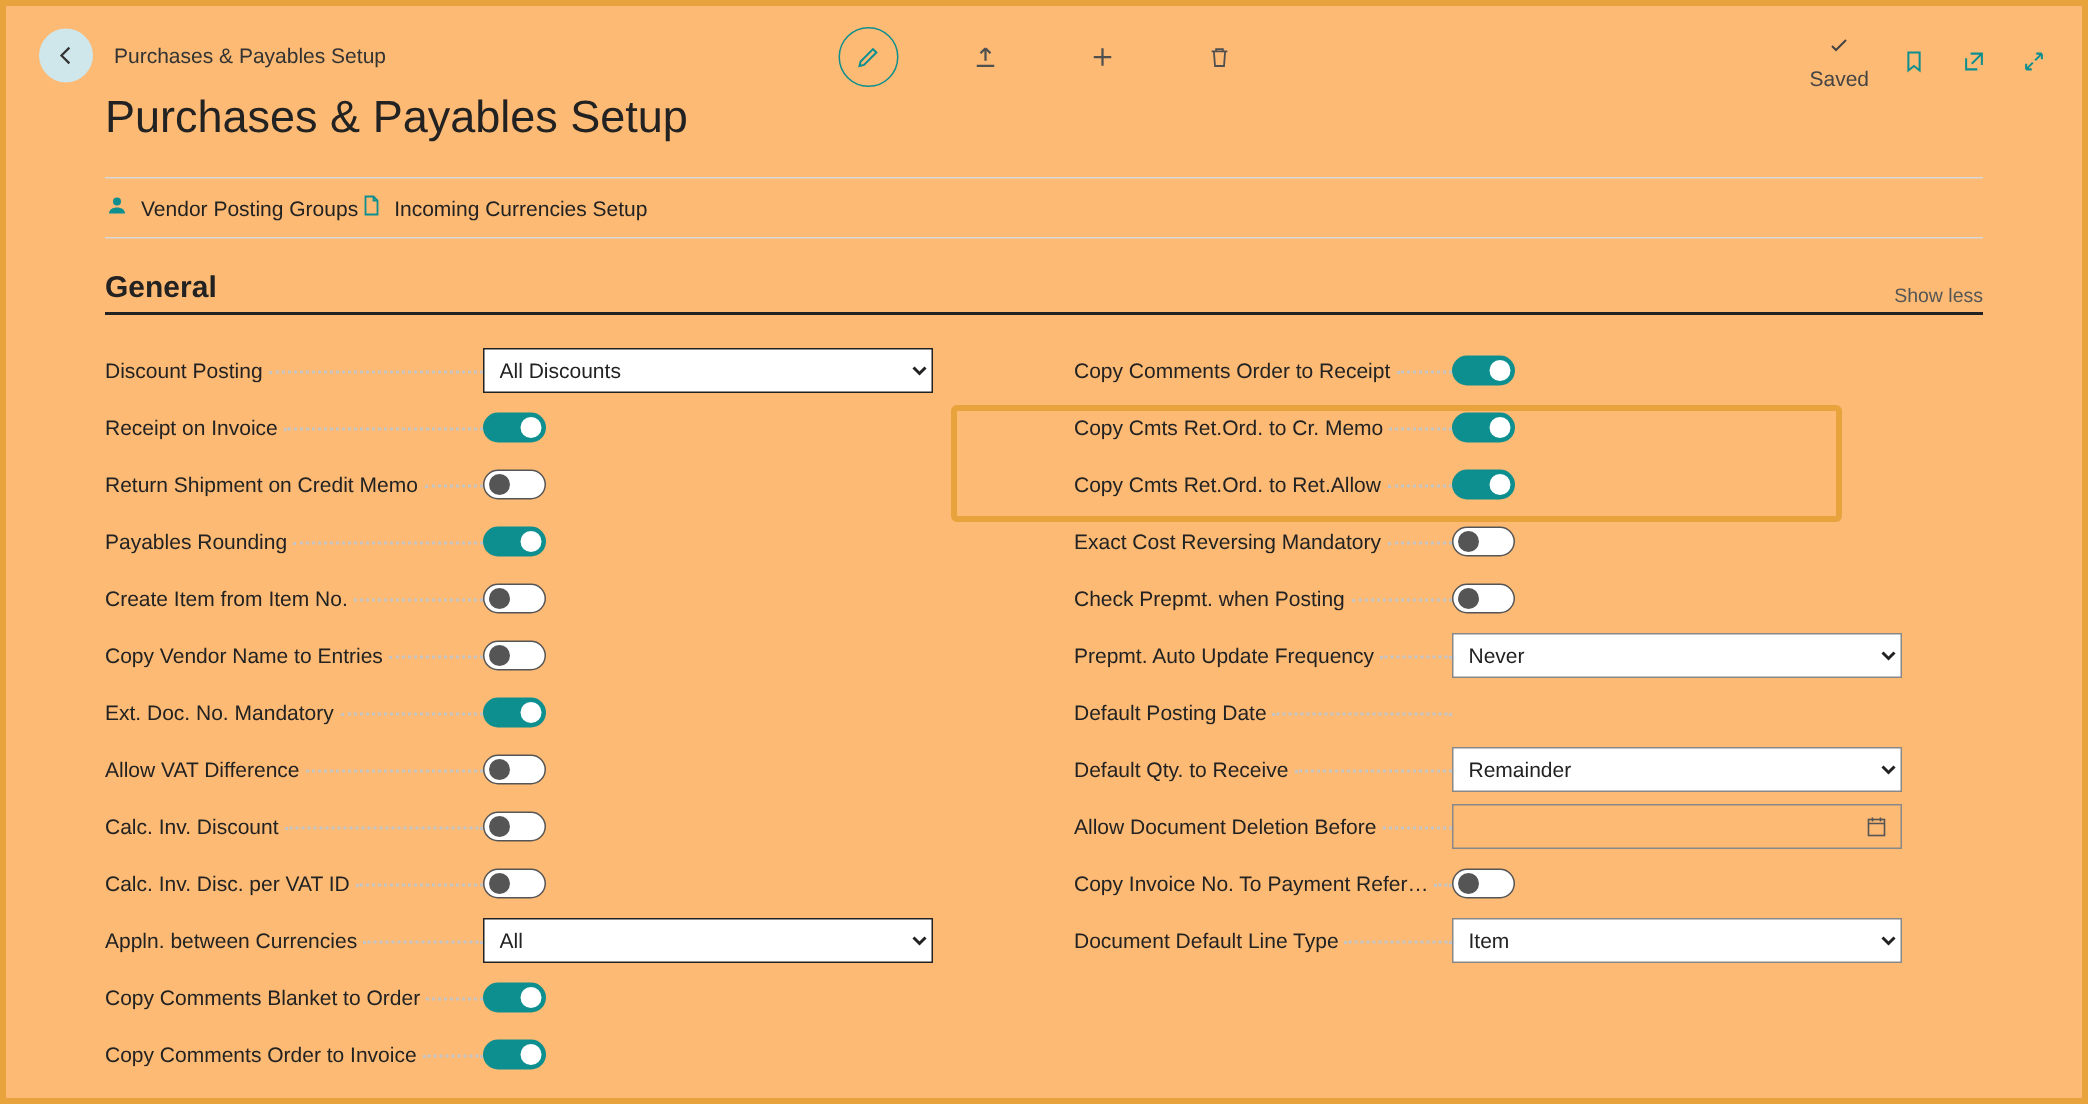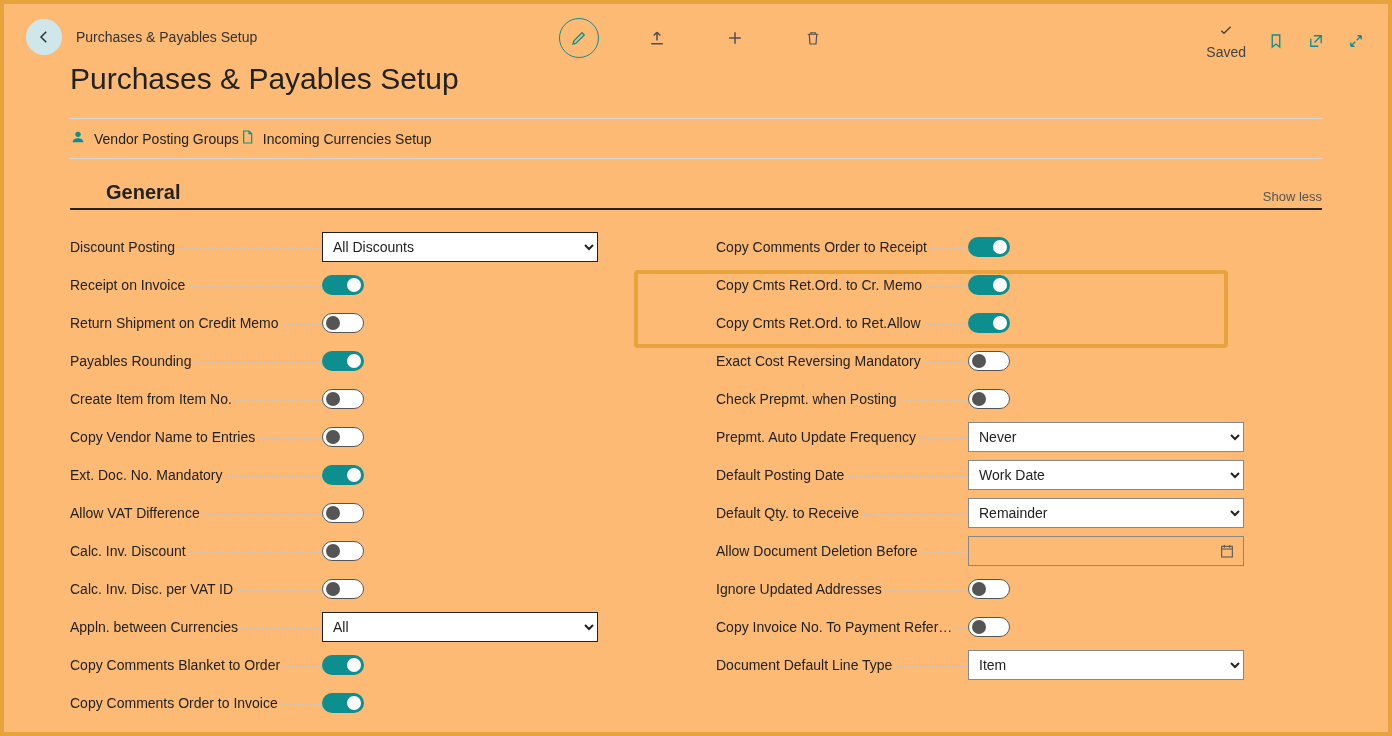--- a/index.html
+++ b/index.html
@@ -16,26 +16,26 @@
   .saved { display:flex; align-items:center; gap:6px; font-size:14px; color:#444;flex-direction:column; }
   .teal-icon { color:#0d8f8f; cursor:pointer; width:20px; height:20px; display:inline-flex; align-items:center; justify-content:center; }
   .content { padding: 0 66px 20px 66px; height: calc(736px - 58px - 8px); overflow-y: auto; position:relative;}
   .content::-webkit-scrollbar { width:12px; }
   .content::-webkit-scrollbar-thumb { background:#c8c8c8; border-radius:6px; }
   .page-title { font-size: 30px; font-weight: 400; color:#222; margin-bottom: 22px; }
   .actionbar { display:flex; align-items:center; border-top:1px solid #d8d8d8; border-bottom:1px solid #d8d8d8; padding:10px 0; }
   .action-link { display:flex; align-items:center; gap:8px; font-size:14px; color:#222; cursor:pointer; }
   .action-link .ai { color:#0d8f8f; }
   .section-head { display:flex; justify-content:space-between; align-items:flex-end; margin-top:22px; border-bottom:2px solid #222; padding-bottom:4px;}
-  .section-head h2 { font-size:20px; font-weight:600; color:#222;margin-left:36px;}
+  .section-head h2 { font-size:20px; font-weight:600; color:#222;}
   .showless { font-size:13px; color:#555; cursor:pointer; }
   .grid { display:flex; gap:40px; margin-top:18px;}
   .col { flex:1; display:flex; flex-direction:column; gap:0; }
   .row { display:flex; align-items:center; height:38px; }
-  .ctrl { width:276px; display:flex; align-items:flex-end; }
+  .ctrl { width:300px; display:flex; align-items:flex-end; }
   select.sel { width:100%; height:30px; border:1px solid #222; font-size:14px; padding:2px 6px; background:#fff; color:#222; }
   select.sel.light { border:1px solid #888; }
   .date-input { width:100%; height:30px; border:1px solid #888; display:flex; align-items:center; justify-content:flex-end; padding:0 8px; }
   
   .toggle { width:42px; height:20px; border-radius:10px; position:relative; cursor:pointer; }
   .toggle .knob { width:14px; height:14px; border-radius:50%; background:#fff; position:absolute; top:3px; }
   .toggle.on { background:#0d8f8f; }
   .toggle.on .knob { right:3px; }
   .toggle.off { background:#fff; border:1px solid #555; }
   .toggle.off .knob { background:#555; left:3px; top:2px; width:14px; height:14px;}
@@ -340,23 +340,20 @@
             </div>
             <div class="ctrl">
               <select class="sel light"><option>Never</option></select>
             </div>
           </div>
           <div class="row">
             <div class="label-wrap">
               <span class="label-text">Default Posting Date</span>
               <span class="label-fill"></span>
             </div>
-            <div class="ctrl">
-              <select class="sel light"><option>Work Date</option></select>
-            </div>
           </div>
           <div class="row">
             <div class="label-wrap">
               <span class="label-text">Default Qty. to Receive</span>
               <span class="label-fill"></span>
             </div>
             <div class="ctrl">
               <select class="sel light"><option>Remainder</option></select>
             </div>
           </div>
@@ -369,31 +366,20 @@
               <div class="date-input">
                 <svg width="16" height="16" viewBox="0 0 24 24" fill="none" stroke="#555" stroke-width="1.6">
                   <rect x="4" y="5" width="16" height="16"></rect>
                   <path d="M4 9h16M8 3v4M16 3v4"></path>
                 </svg>
               </div>
             </div>
           </div>
           <div class="row">
             <div class="label-wrap">
-              <span class="label-text">Ignore Updated Addresses</span>
-              <span class="label-fill"></span>
-            </div>
-            <div class="ctrl">
-              <div class="toggle off">
-                <div class="knob"></div>
-              </div>
-            </div>
-          </div>
-          <div class="row">
-            <div class="label-wrap">
               <span class="label-text">Copy Invoice No. To Payment Refer…</span>
               <span class="label-fill"></span>
             </div>
             <div class="ctrl">
               <div class="toggle off">
                 <div class="knob"></div>
               </div>
             </div>
           </div>
           <div class="row">

